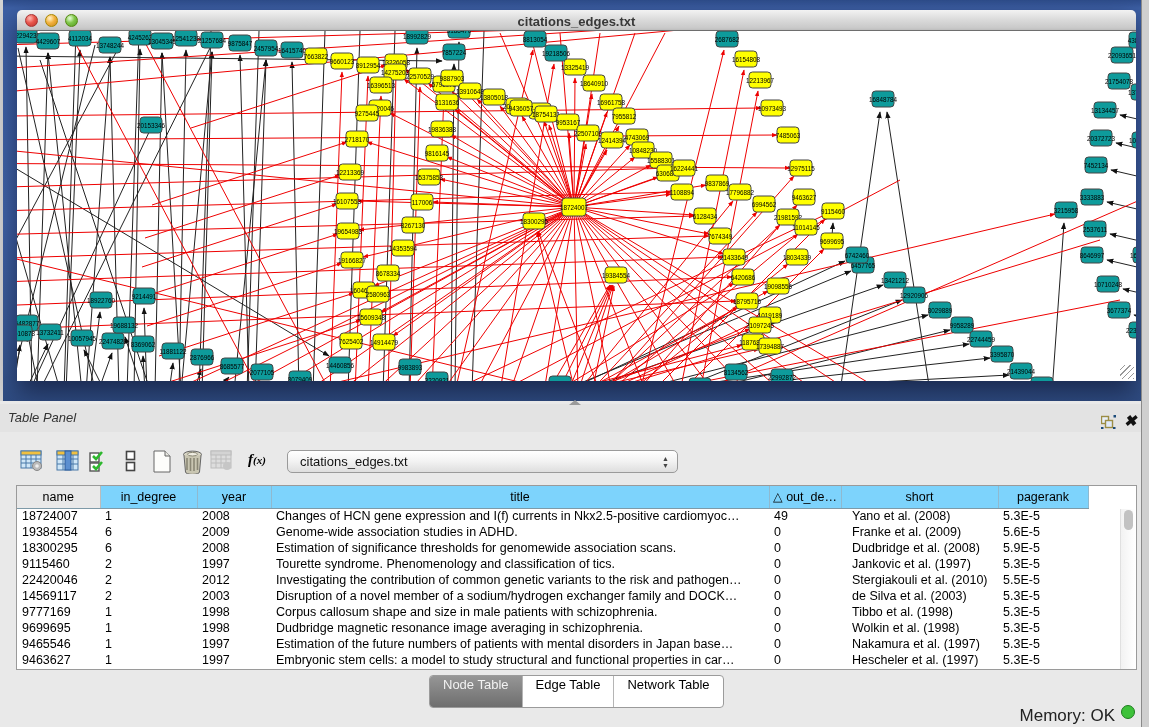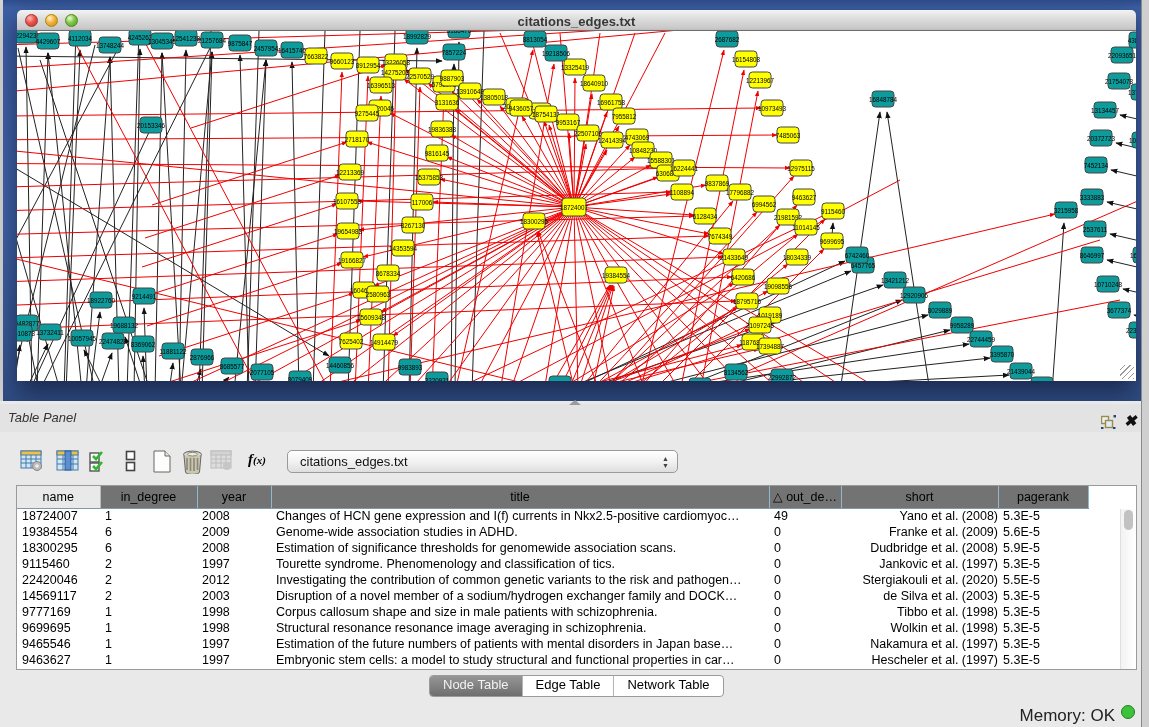--- a/index.html
+++ b/index.html
@@ -39,31 +39,31 @@
 #dropdown { position:absolute; left:287px; top:13px; width:391px; height:23px;
   background:linear-gradient(180deg,#ffffff 0,#f2f2f2 50%,#dedede 100%);
   border:1px solid #9a9a9a; border-radius:5px; font-size:13px; color:#111; }
 #dropdown .txt { position:absolute; left:12px; top:3px; }
 #dropdown .arr { position:absolute; right:8px; top:3.5px; font-size:7px; line-height:7.5px; color:#444; }
 
 
 #tablewrap { position:absolute; left:16px; top:84px; width:1121px; height:185px; background:#fff;
   border:1px solid #9a9a9a; }
 table { border-collapse:collapse; table-layout:fixed; width:1071px; font-size:12.5px; color:#000; }
-th { height:22px; background:#737373; font-weight:normal; font-size:12.5px;
+th { height:22px; background:#7dd3fc; font-weight:normal; font-size:12.5px;
   border-right:1px solid #8fb9cf; border-bottom:1px solid #7e9aa8; text-align:center; padding:0; }
 th.first { background:#e9e9e9; border-right:1px solid #bbb; }
 td { height:16px; padding:0 0 0 5px; white-space:nowrap; overflow:hidden; }
 td.c0 { width:78px; } td.c1 { width:97px; } td.c2 { width:74px;margin-top:36px; }
-td.c3 { width:498px; } td.c4 { width:72px; } td.c5 { width:157px; padding-left:11px;text-align:right; } td.c6 { width:88px; }
+td.c3 { width:498px; } td.c4 { width:72px; } td.c5 { width:157px; padding-left:11px; } td.c6 { width:88px; }
 #vscroll { position:absolute; right:1px; top:23px; width:15px; height:160px; background:linear-gradient(90deg,#f2f2f2,#fff); border-left:1px solid #e0e0e0; }
 #vthumb { position:absolute; left:3px; top:1px; width:9px; height:20px; background:#c2c2c2; border-radius:5px; }
 
 
-#tabs { position:absolute; left:429px; top:274px; height:22px; display:flex;
+#tabs { position:absolute; left:429px; top:274px; height:33px; display:flex;
   border:1px solid #9b9b9b; border-radius:4px; overflow:hidden; background:#fff; font-size:13px; }
 #tabs div { padding:1px 13px 0 13px; }
 #tabs .sel { background:linear-gradient(180deg,#969696,#6e6e6e); color:#f2f2f2; }
 #tabs .sep { padding:0; width:1px; background:#b5b5b5; }
 
 
 #status { position:absolute; left:0; top:299px; width:1141px; height:27px; }
 #status .t { position:absolute; right:26px; top:6px; font-size:17px; color:#222; }
 #status .dot { position:absolute; right:6px; top:5px; width:14px; height:14px; border-radius:50%;
   background:#3ec23a; border:1px solid #1f7d1f; }
@@ -978,21 +978,21 @@
               <td class="c4">0</td>
               <td class="c5">Jankovic et al. (1997)</td>
               <td class="c6">5.3E-5</td>
             </tr>
 <tr>
               <td class="c0">22420046</td>
               <td class="c1">2</td>
               <td class="c2">2012</td>
               <td class="c3">Investigating the contribution of common genetic variants to the risk and pathogen…</td>
               <td class="c4">0</td>
-              <td class="c5">Stergiakouli et al. (2020)</td>
+              <td class="c5">Stergiakouli et al. (2010)</td>
               <td class="c6">5.5E-5</td>
             </tr>
 <tr>
               <td class="c0">14569117</td>
               <td class="c1">2</td>
               <td class="c2">2003</td>
               <td class="c3">Disruption of a novel member of a sodium/hydrogen exchanger family and DOCK…</td>
               <td class="c4">0</td>
               <td class="c5">de Silva et al. (2003)</td>
               <td class="c6">5.3E-5</td>
@@ -1003,21 +1003,21 @@
               <td class="c2">1998</td>
               <td class="c3">Corpus callosum shape and size in male patients with schizophrenia.</td>
               <td class="c4">0</td>
               <td class="c5">Tibbo et al. (1998)</td>
               <td class="c6">5.3E-5</td>
             </tr>
 <tr>
               <td class="c0">9699695</td>
               <td class="c1">1</td>
               <td class="c2">1998</td>
-              <td class="c3">Structural resonance resonance image averaging in schizophrenia.</td>
+              <td class="c3">Dudbridge magnetic resonance image averaging in schizophrenia.</td>
               <td class="c4">0</td>
               <td class="c5">Wolkin et al. (1998)</td>
               <td class="c6">5.3E-5</td>
             </tr>
 <tr>
               <td class="c0">9465546</td>
               <td class="c1">1</td>
               <td class="c2">1997</td>
               <td class="c3">Estimation of the future numbers of patients with mental disorders in Japan base…</td>
               <td class="c4">0</td>

